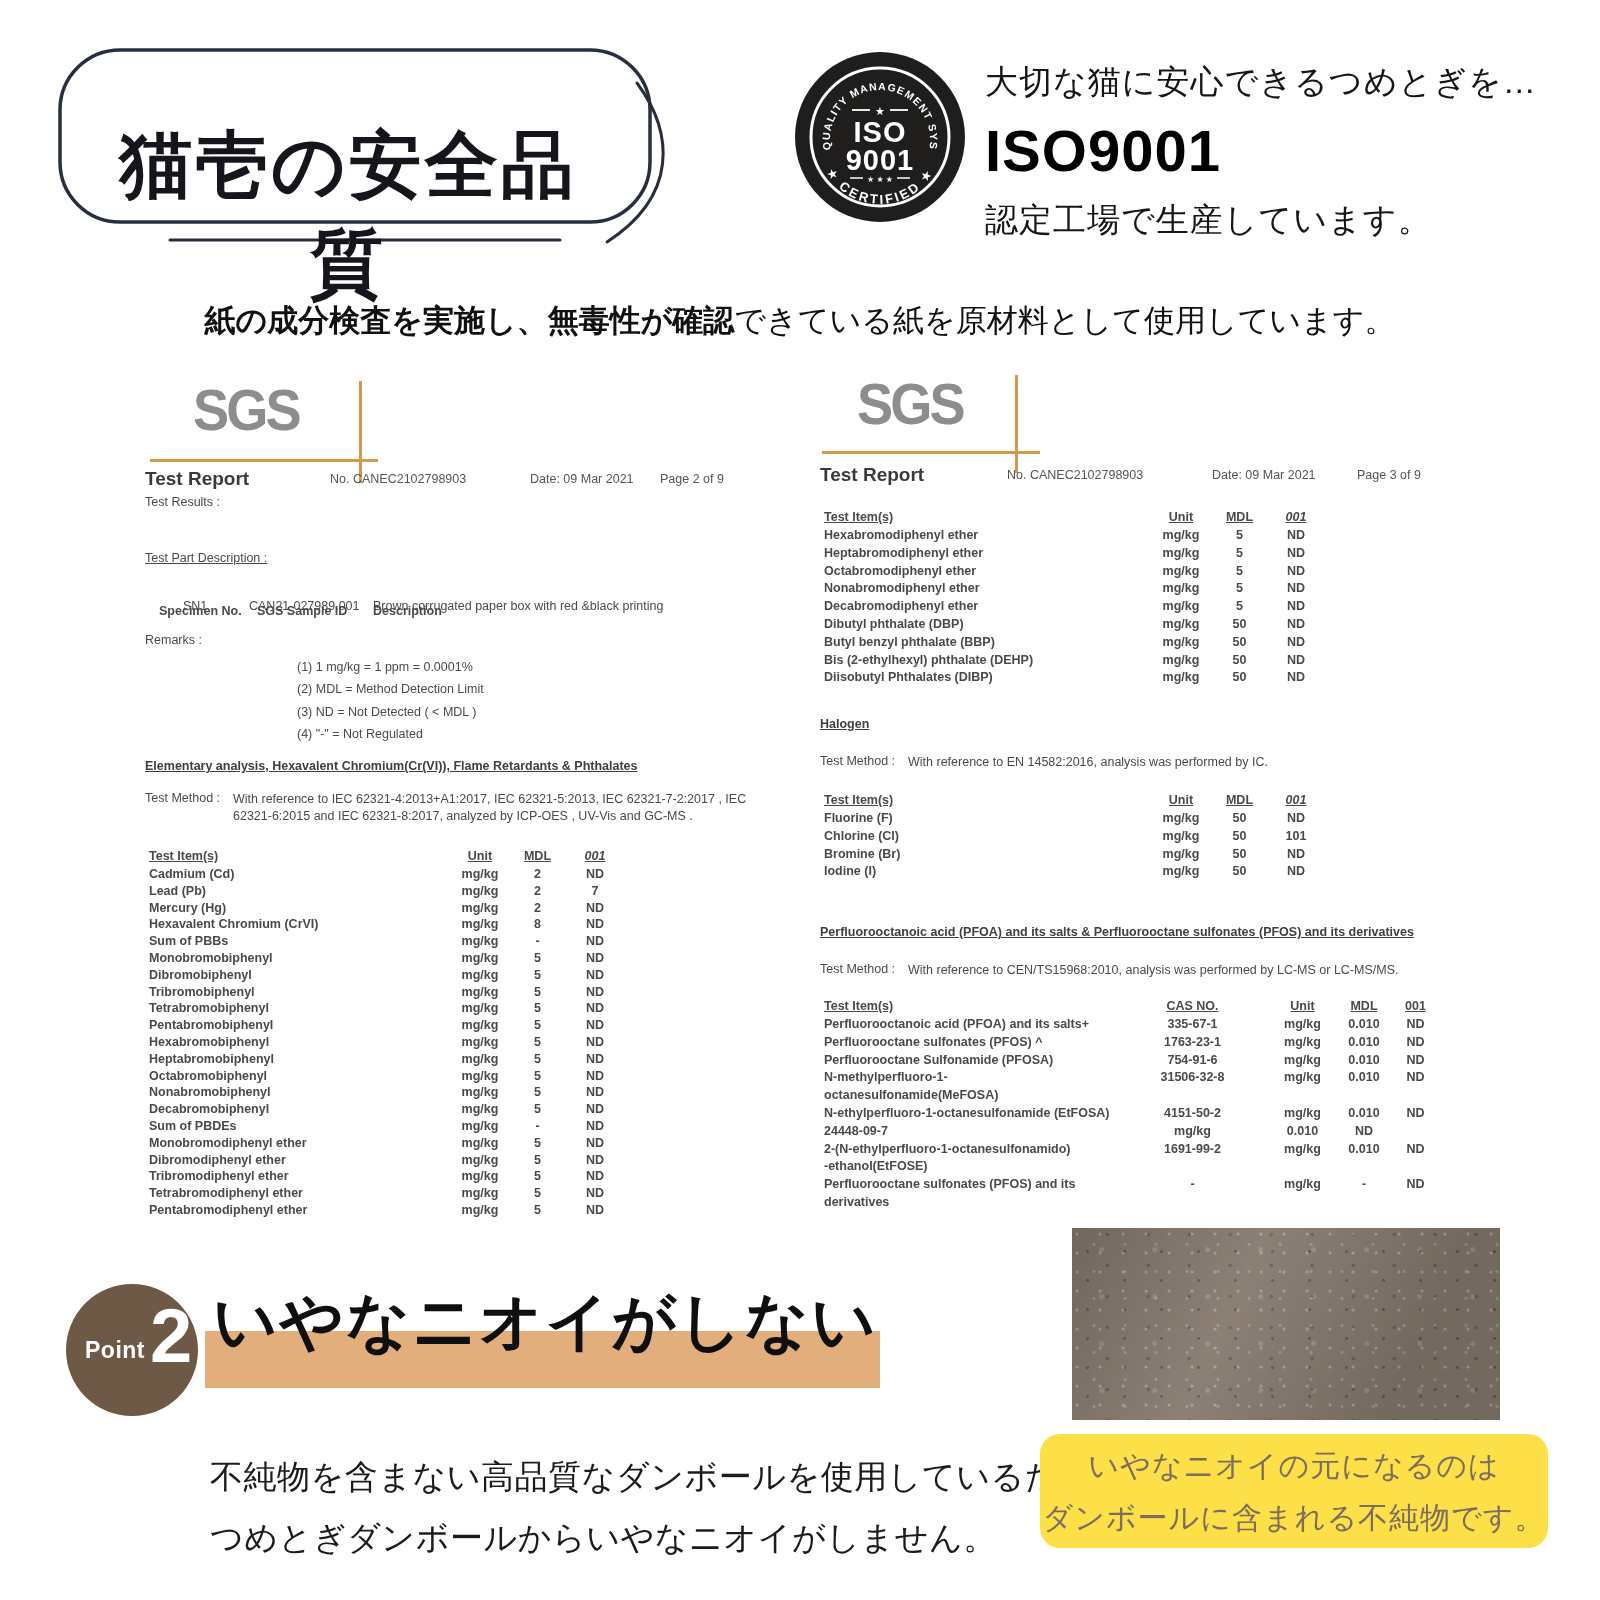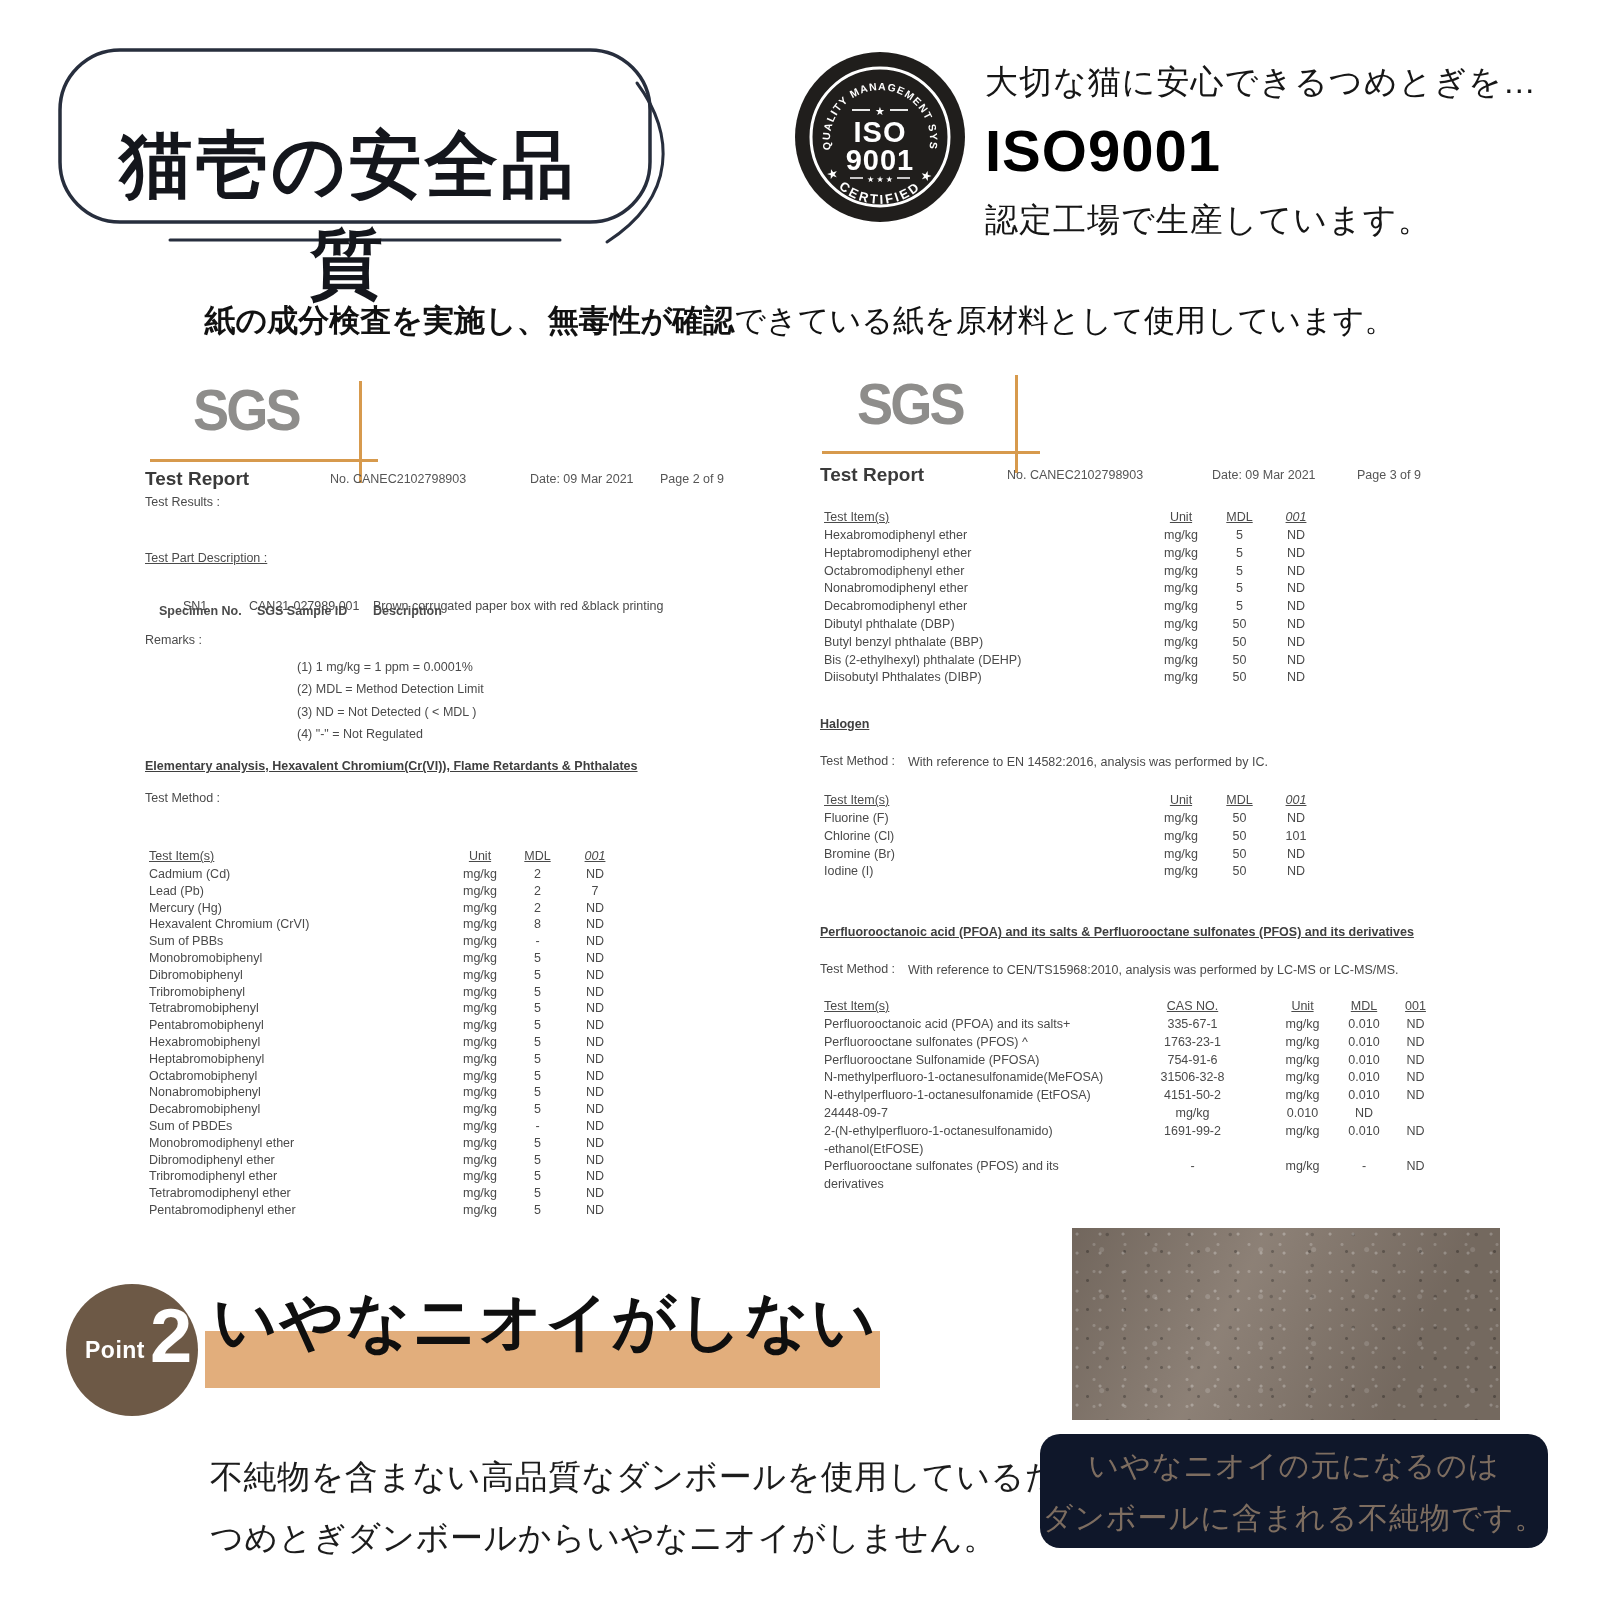--- a/index.html
+++ b/index.html
@@ -35,21 +35,21 @@
   .rpt-meta{position:absolute;font-size:12.5px;color:#555;}
   .lbl{position:absolute;}
   .u{text-decoration:underline;}
   .bold{font-weight:700;margin-top:23px;}
   .section{position:absolute;font-weight:700;color:#3f3f3f;text-decoration:underline;}
   .method{position:absolute;display:flex;}
   .method .ml{flex:0 0 88px;}
   .method .mt{line-height:17px;}
   
   .rtable{position:absolute;}
-  .hdr,.trow{display:grid;align-items:start;}
+  .hdr,.trow{display:grid;align-items:start;font-weight:bold;}
   .tbl-left .hdr,.tbl-left .trow{grid-template-columns:305px 60px 55px 60px;}
   .tbl-r .hdr,.tbl-r .trow{grid-template-columns:330px 62px 55px 58px;}
   .tbl-pfoa .hdr,.tbl-pfoa .trow{grid-template-columns:300px 145px 75px 48px 55px;}
   .tbl-left .trow{line-height:16.8px;}
   .hdr{line-height:19px;}
   .tbl-r .trow,.tbl-pfoa .trow{line-height:17.8px;}
   .cell{text-align:center;white-space:pre-line;}
   .cell:first-child{text-align:left;padding-left:4px;}
   .hdr .cell span{text-decoration:underline;}
   .i001 .cell:last-child span{font-style:italic;}
@@ -70,21 +70,21 @@
     background-image:
       linear-gradient(115deg, rgba(0,0,0,.14), rgba(255,255,255,.07) 38%, rgba(0,0,0,.12) 78%),
       radial-gradient(circle at 22% 32%, rgba(255,255,255,.28) 1px, transparent 2px),
       radial-gradient(circle at 71% 61%, rgba(255,255,255,.22) 1px, transparent 2px),
       radial-gradient(circle at 42% 81%, rgba(0,0,0,.28) 1px, transparent 2px),
       radial-gradient(circle at 86% 21%, rgba(0,0,0,.22) 1.2px, transparent 2.2px),
       radial-gradient(circle at 56% 46%, rgba(255,255,255,.16) 2px, transparent 3px);
     background-size:100% 100%, 23px 19px, 31px 27px, 37px 29px, 41px 31px, 53px 47px;}
 
   
-  #note-box{position:absolute;left:1040px;top:1434px;width:508px;height:114px;background:#0f172a;
+  #note-box{position:absolute;left:1040px;top:1434px;width:508px;height:114px;background:#fde047;
             border-radius:20px;text-align:center;color:#7d6d60;font-size:30px;padding-top:6px;box-sizing:border-box;}
   #note-box .li{line-height:52px;letter-spacing:1px;}
 </style>
 </head>
 <body>
 
 <div id="canvas">
 
   <svg id="title-border" width="700" height="235" viewBox="0 0 700 235">
     <rect x="20" y="22" width="590" height="172" rx="60" fill="#ffffff" stroke="#272e3d" stroke-width="3.5"></rect>
@@ -151,20 +151,21 @@
         <div class="li">(1) 1 mg/kg = 1 ppm = 0.0001%</div>
         <div class="li">(2) MDL = Method Detection Limit</div>
         <div class="li">(3) ND = Not Detected ( &lt; MDL )</div>
         <div class="li">(4) "-" = Not Regulated</div>
       </div>
 
     <div class="section" style="left:0;top:386px;">Elementary analysis, Hexavalent Chromium(Cr(VI)), Flame Retardants &amp; Phthalates</div>
 
     <div class="method" style="left:0;top:418px;width:625px;">
       <div class="ml">Test Method :</div>
+      <div class="mt" style="width:535px;">With reference to IEC 62321-4:2013+A1:2017, IEC 62321-5:2013,  IEC 62321-7-2:2017 , IEC 62321-6:2015  and IEC 62321-8:2017,  analyzed by ICP-OES , UV-Vis  and GC-MS .</div>
     </div>
 
     <div class="rtable tbl-left" style="left:0;top:474px;width:480px;">
       <div class="hdr i001">
           <div class="cell"><span>Test Item(s)</span></div>
           <div class="cell"><span>Unit</span></div>
           <div class="cell"><span>MDL</span></div>
           <div class="cell"><span>001</span></div>
         </div>
       <div class="tbody">

